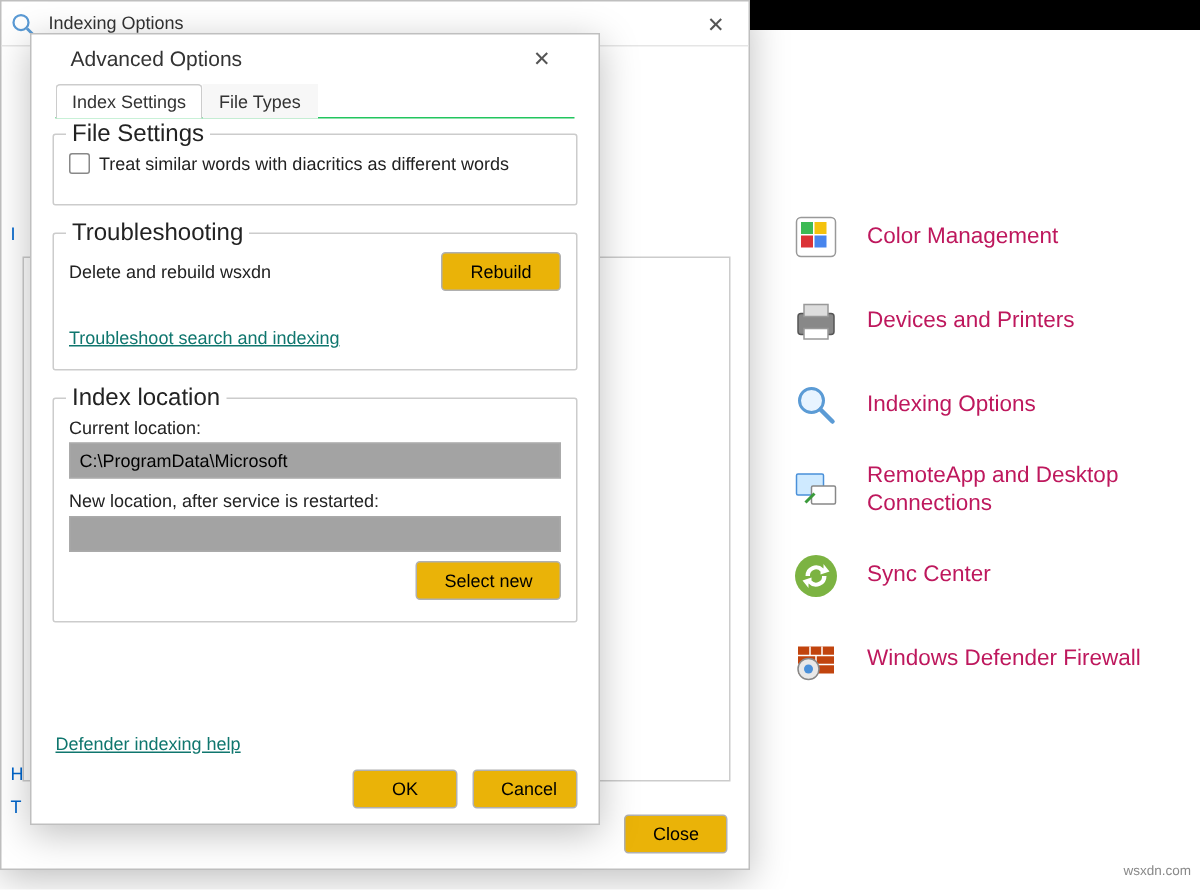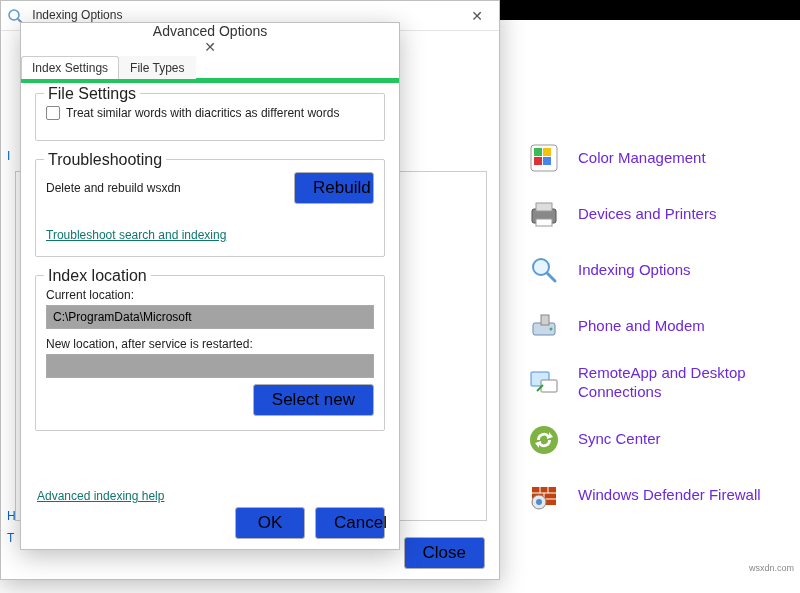--- a/index.html
+++ b/index.html
@@ -34,27 +34,27 @@
       gap: 16px;
       padding: 10px 14px 10px 18px;
       cursor: pointer;
     }
     .cp-icon {
       width: 36px; height: 36px;
       display: flex; align-items: center; justify-content: center;
       flex-shrink: 0;
     }
     .cp-label {
-      color: #6d28d9;
+      color: #be185d;
       font-size: 15px;
       line-height: 1.25;
     }
     .watermark {
       position: absolute;
-      right: 6px; bottom: 20px;
+      right: 6px; bottom: 8px;
       font-size: 9px;
       color: #888;
     }
     
     .dlg {
       position: absolute;
       background: #fff;
       border: 1px solid #bfbfbf;
       box-shadow: 0 6px 24px rgba(0,0,0,0.25);
     }
@@ -93,25 +93,25 @@
       top: 170px; left: 14px;
       width: 472px;
       border: 1px solid #ccc;
       background: #fff;
     }
     .dlg-indexing .footer {
       position: absolute;
       bottom: 10px; right: 14px;
     }
     .btn {
-      background: #1d4ed8;
+      background: #eab308;
       border: 1px solid #b0b0b0;
       border-radius: 3px;
       padding: 5px 18px;
-      font-size: 17px;
+      font-size: 12px;
       cursor: pointer;
       font-family: inherit;
     }
     .side-letters {
       position: absolute;
       left: 6px;
       color: #0066cc;
       font-size: 12px;
     }
     
@@ -119,30 +119,29 @@
       top: 22px; left: 20px;
       width: 380px; height: 528px;
       z-index: 2;
     }
     .dlg-advanced .titlebar {
       height: 32px;
       display: flex;
       align-items: center;
       justify-content: space-between;
       padding: 0 26px;
-      flex-direction: column;
     }
     .dlg-advanced .titlebar .title {
       font-size: 14px;
       color: #333;
     }
     .tabs {
       display: flex;
-      border-bottom: 5px solid #22c55e;
-      margin: 0 0;
+      border-bottom: 1px solid #22c55e;
+      margin: 0 16px;
     }
     .tab {
       padding: 4px 10px;
       font-size: 12px;
       border: 1px solid transparent;
       border-bottom: none;
       cursor: pointer;
       position: relative;
       top: 1px;
       background: #f7f7f7;
@@ -256,30 +255,20 @@
     <span class="cp-label">Devices and Printers</span>
   </div>
   <div class="cp-item">
     <span class="cp-icon">
       <svg width="34" height="34" viewBox="0 0 34 34">
           <circle cx="14" cy="14" r="8" fill="#e8f4ff" stroke="#5b9bd5" stroke-width="2"></circle>
           <line x1="20" y1="20" x2="28" y2="28" stroke="#5b9bd5" stroke-width="3" stroke-linecap="round"></line>
         </svg>
     </span>
     <span class="cp-label">Indexing Options</span>
-  </div>
-  <div class="cp-item">
-    <span class="cp-icon">
-      <svg width="34" height="34" viewBox="0 0 34 34">
-          <rect x="6" y="14" width="22" height="12" rx="2" fill="#c8d8e8" stroke="#6a8db5"></rect>
-          <rect x="14" y="6" width="8" height="10" fill="#d0d0d0" stroke="#888"></rect>
-          <circle cx="24" cy="20" r="1.5" fill="#4a7"></circle>
-        </svg>
-    </span>
-    <span class="cp-label">Phone and Modem</span>
   </div>
   <div class="cp-item">
     <span class="cp-icon">
       <svg width="34" height="34" viewBox="0 0 34 34">
           <rect x="4" y="6" width="18" height="14" rx="1" fill="#cfeaff" stroke="#4a90d9"></rect>
           <rect x="14" y="14" width="16" height="12" rx="1" fill="#fff" stroke="#888"></rect>
           <path d="M10 25 l6 -6" stroke="#3a9a3a" stroke-width="2"></path>
         </svg>
     </span>
     <span class="cp-label">RemoteApp and Desktop Connections</span>
@@ -370,21 +359,21 @@
       <div class="field-label">New location, after service is restarted:</div>
       <input class="text-input" type="text" value="" style="">
       <div class="btn-row-right">
         <button class="btn">Select new</button>
       </div>
     </div>
 
   </div>
 
   <div class="adv-help">
-    <span class="link">Advanced indexing help</span>
+    <span class="link">Defender indexing help</span>
   </div>
 
   <div class="footer">
     <button class="btn" style="width:70px">OK</button>
     <button class="btn" style="width:70px">Cancel</button>
   </div>
 </div>
 
 <div class="watermark">wsxdn.com</div>
 

